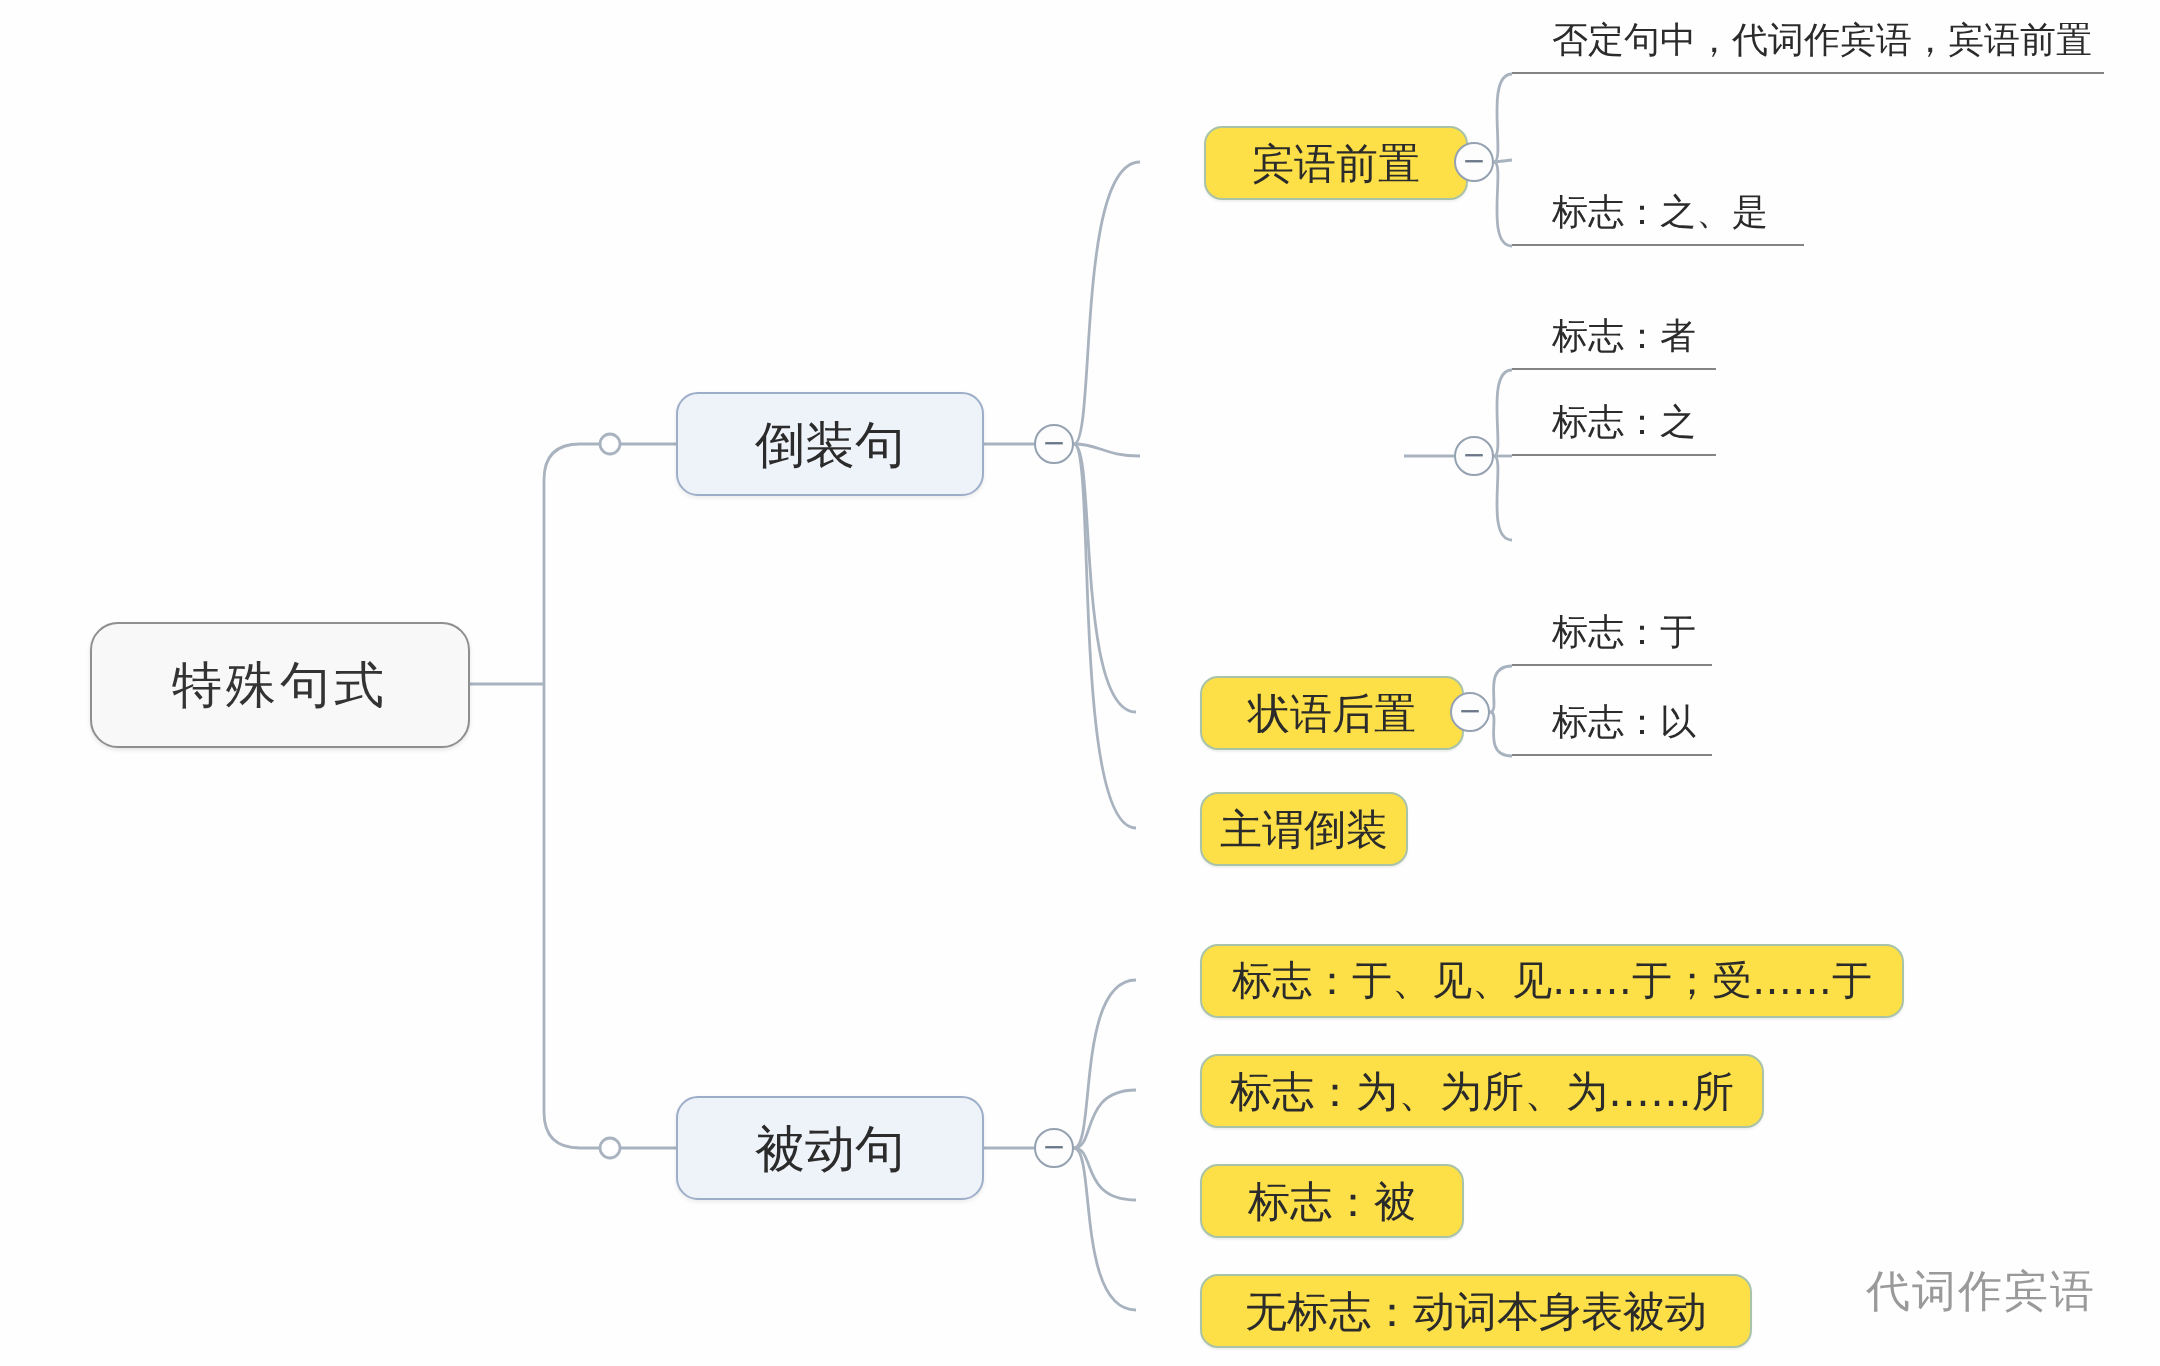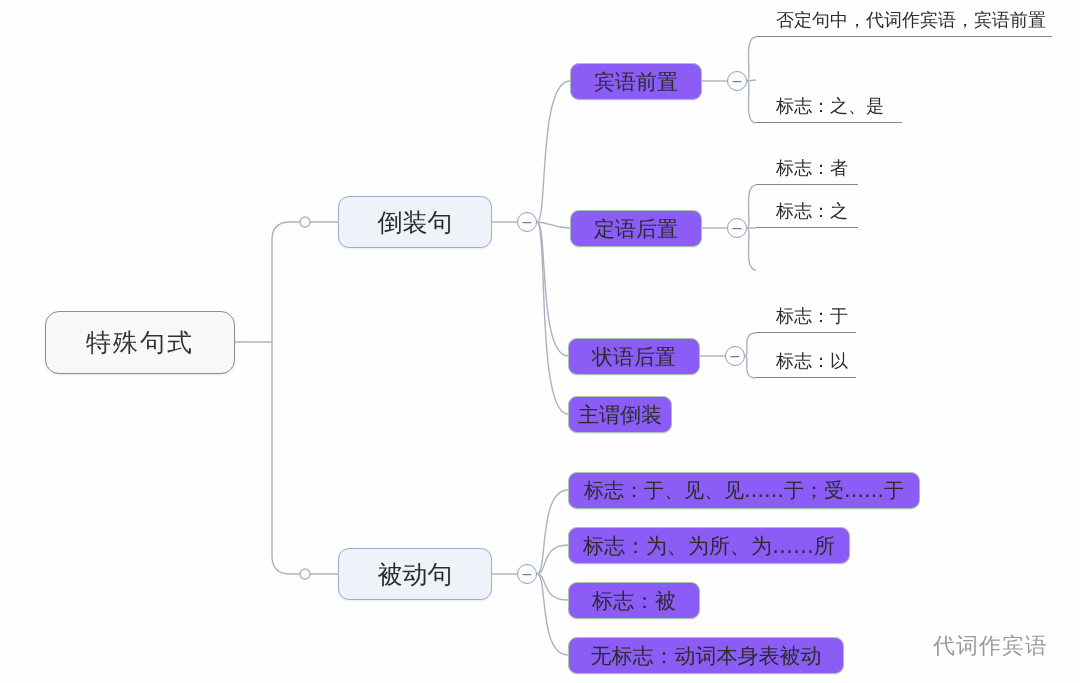--- a/index.html
+++ b/index.html
@@ -30,23 +30,24 @@
   .branch{
     width:154px;height:52px;
     background:#eef2f9;border:1.5px solid #9daec9;border-radius:11px;
     font-size:25px;color:#2b2b2b;
     box-shadow:0 1px 2px rgba(0,0,0,.08);
   }
   .b-inverted{left:338px;top:196px;}
   .b-passive{left:338px;top:548px;}
   .topic{
     height:37px;
-    background:#8b5cf6;border:1.4px solid #a9c3a9;border-radius:9px;
+    background:#fde047;border:1.4px solid #a9c3a9;border-radius:9px;
     font-size:21px;color:#2b2b2b;
     box-shadow:0 1px 1px rgba(0,0,0,.06);
+    margin-left:32px;
   }
   .t1{left:570px;top:63px;width:132px;}
   .t2{left:570px;top:210px;width:132px;}
   .t3{left:568px;top:338px;width:132px;}
   .t4{left:568px;top:396px;width:104px;}
   .p1{left:568px;top:472px;width:352px;font-size:20px;}
   .p2{left:568px;top:527px;width:282px;}
   .p3{left:568px;top:582px;width:132px;}
   .p4{left:568px;top:637px;width:276px;}
 
@@ -115,21 +116,20 @@
     <circle class="dot" cx="305" cy="222" r="5"></circle>
     <circle class="dot" cx="305" cy="574" r="5"></circle>
   </svg>
 
   <div class="node root">特殊句式</div>
 
   <div class="node branch b-inverted">倒装句</div>
   <div class="node branch b-passive">被动句</div>
 
   <div class="node topic t1">宾语前置</div>
-  <div class="node topic t2">定语后置</div>
   <div class="node topic t3">状语后置</div>
   <div class="node topic t4">主谓倒装</div>
 
   <div class="leaf" style="left:756px;top:3px;width:296px;">否定句中，代词作宾语，宾语前置</div>
   <div class="leaf" style="left:756px;top:89px;width:146px;">标志：之、是</div>
 
   <div class="leaf" style="left:756px;top:151px;width:102px;">标志：者</div>
   <div class="leaf" style="left:756px;top:194px;width:102px;">标志：之</div>
 
   <div class="leaf" style="left:756px;top:299px;width:100px;">标志：于</div>

